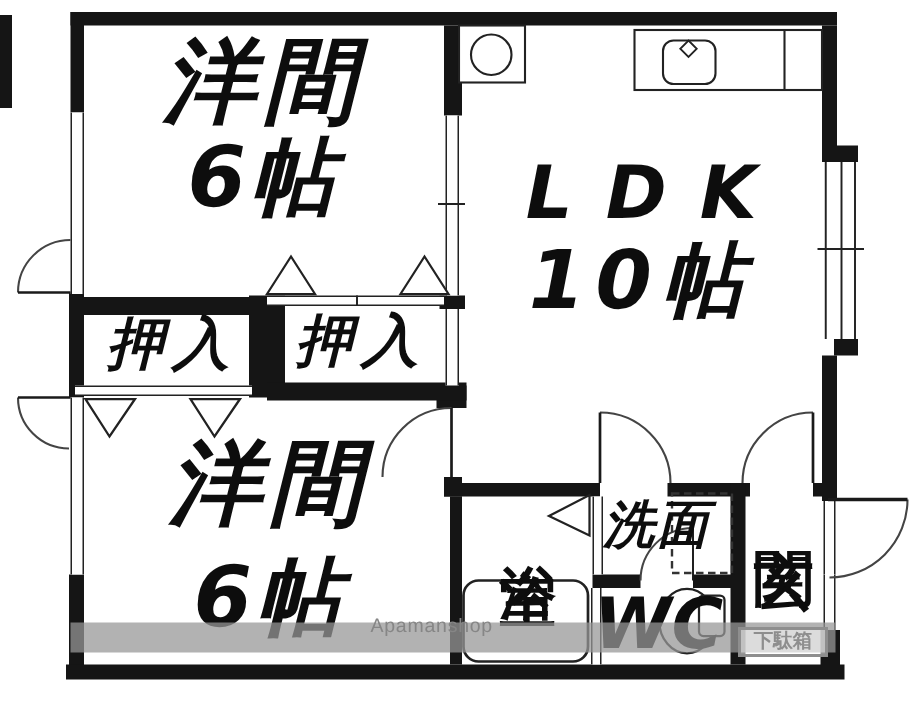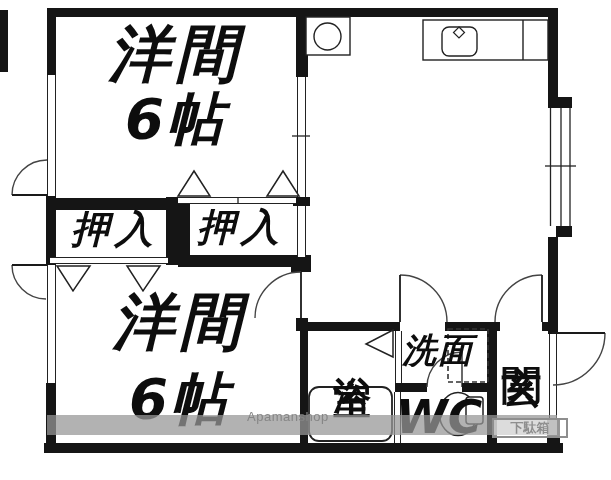--- a/index.html
+++ b/index.html
@@ -9,21 +9,21 @@
   .dlv{position:absolute;background:#fff;border-left:1.6px solid #222;border-right:1.6px solid #222;box-sizing:border-box;}
   .dlh{position:absolute;background:#fff;border-top:1.6px solid #222;border-bottom:1.6px solid #222;box-sizing:border-box;}
   svg.overlay{position:absolute;left:0;top:0;z-index:2;}
   .lbl{position:absolute;z-index:3;color:#0d0d0d;font-weight:700;line-height:1.05;}
   .center{text-align:center;font-style:italic;}
   .vert{writing-mode:vertical-rl;text-orientation:upright;letter-spacing:2px;}
   .band{position:absolute;left:47px;top:415px;width:510px;height:20px;
         background:rgba(151,151,151,0.74);z-index:4;}
   .wmtext{position:absolute;left:247px;top:409px;z-index:5;font-family:Liberation Sans, sans-serif;
           font-size:13px;font-weight:400;color:#868686;letter-spacing:0.5px;}
-  .getabako{position:absolute;left:492px;top:418px;width:76px;height:20px;z-index:5;
+  .getabako{position:absolute;left:492px;top:418px;width:60px;height:20px;z-index:5;
             border:2px solid #8e8e8e;box-sizing:border-box;background:rgba(255,255,255,0.55);
             color:#8e8e8e;font-size:13px;font-weight:700;text-align:center;line-height:16px;}
 </style>
 </head>
 <body>
 
 <div class="stage">
 
   <div class="w" style="left:47px;top:8px;width:511px;height:9px"></div>
   <div class="w" style="left:47px;top:8px;width:9px;height:67px"></div>
@@ -121,20 +121,24 @@
     </g>
 
     <rect x="448" y="329" width="40" height="53" fill="none" stroke="#333" stroke-width="1.6" stroke-dasharray="5,3"></rect>
   </svg>
 
   <div class="lbl center" style="left:58px;top:21px;width:235px;">
     <div style="font-size:62px;letter-spacing:5px;">洋間</div>
     <div style="font-size:56px;letter-spacing:3px;margin-top:4px;">6帖</div>
   </div>
 
+  <div class="lbl center" style="left:320px;top:103px;width:215px;">
+    <div style="font-size:49px;letter-spacing:22px;text-indent:22px;">LDK</div>
+    <div style="font-size:54px;letter-spacing:7px;margin-top:5px;">10帖</div>
+  </div>
 
   <div class="lbl center" style="left:56px;top:210px;width:118px;font-size:38px;letter-spacing:6px;">押入</div>
   <div class="lbl center" style="left:182px;top:208px;width:118px;font-size:38px;letter-spacing:6px;">押入</div>
 
   <div class="lbl center" style="left:62px;top:289px;width:235px;">
     <div style="font-size:62px;letter-spacing:5px;">洋間</div>
     <div style="font-size:56px;letter-spacing:3px;margin-top:16px;">6帖</div>
   </div>
 
   <div class="lbl vert" style="left:331px;top:346px;font-size:38px;height:92px;">浴室</div>

